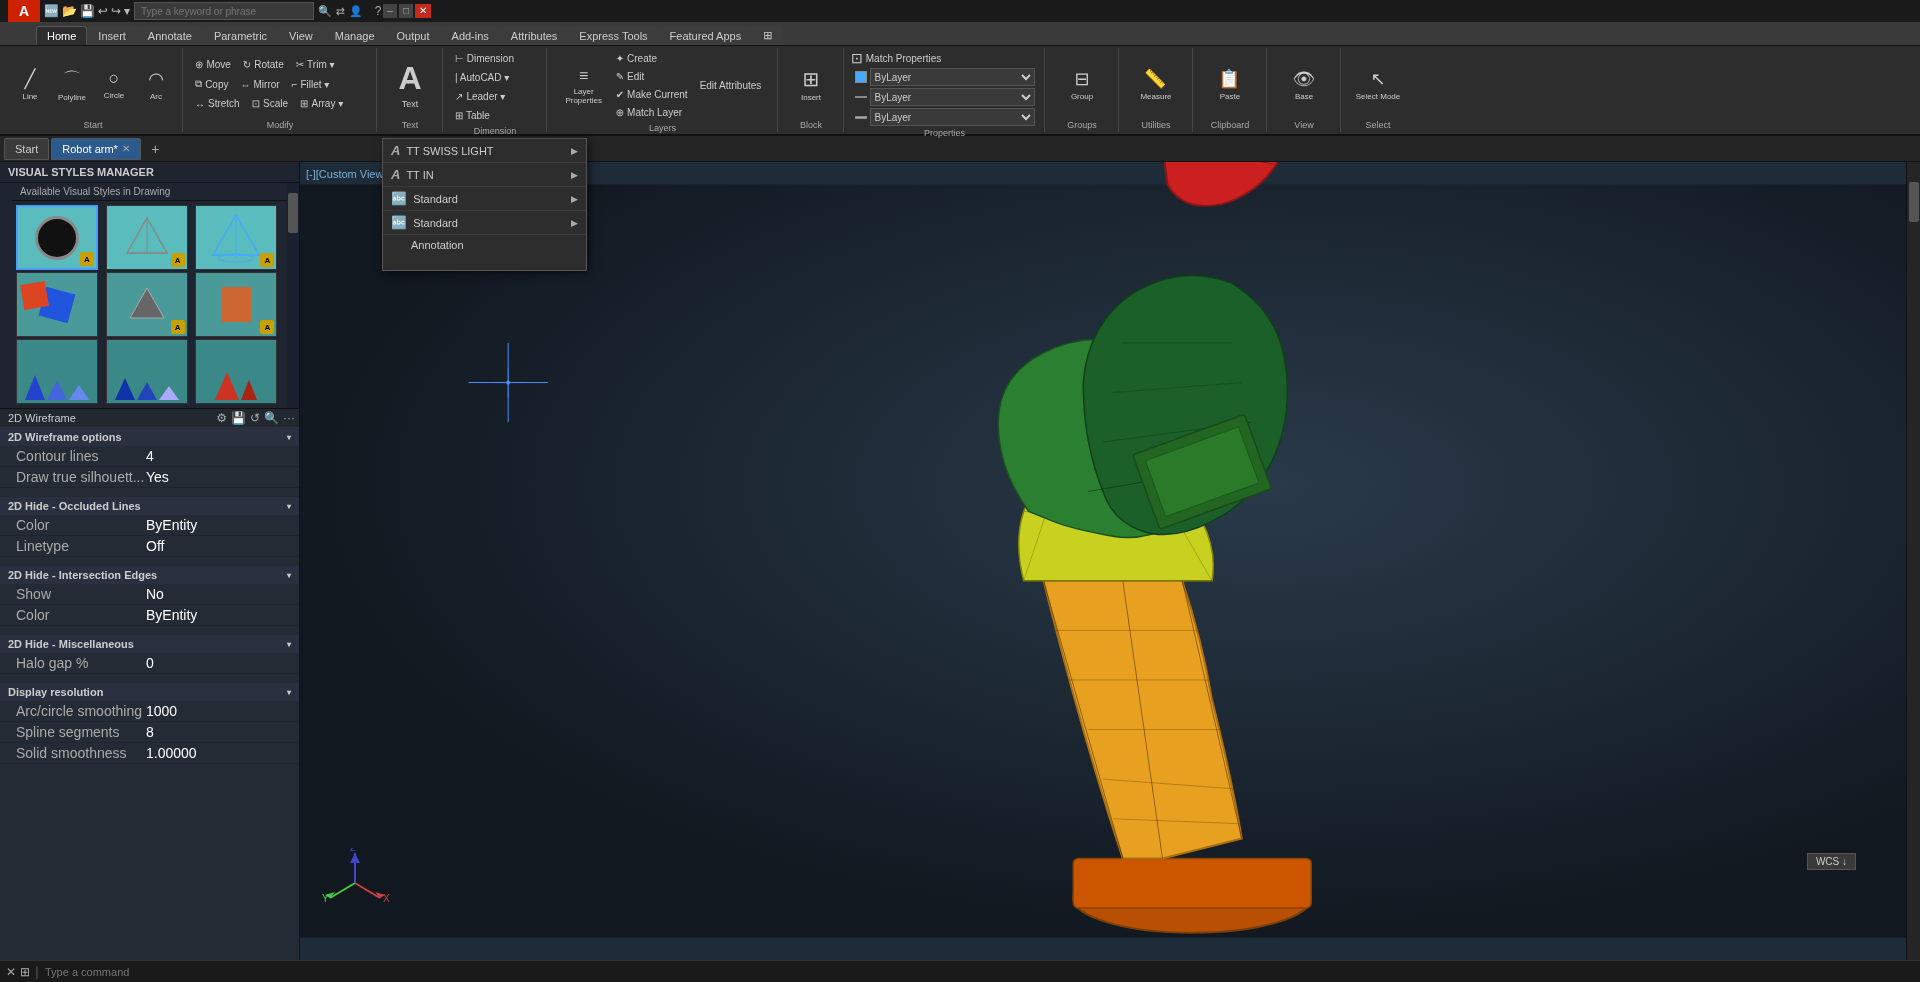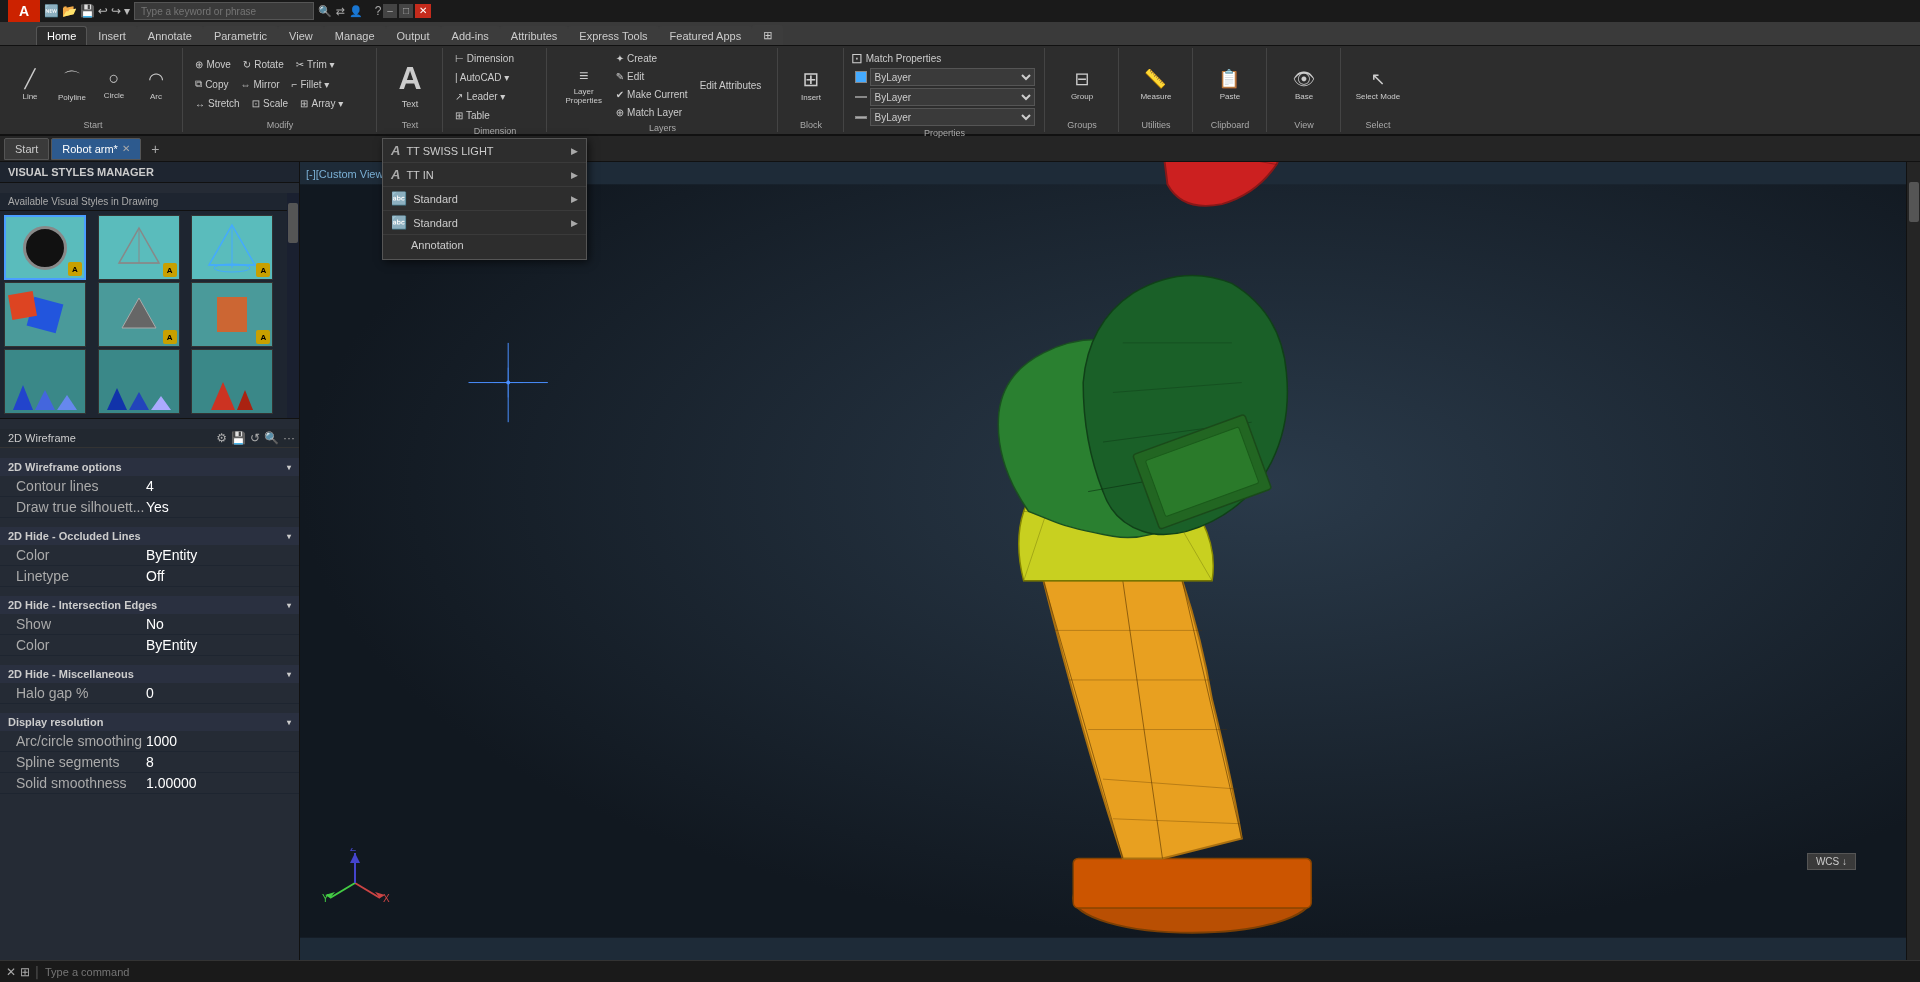--- a/index.html
+++ b/index.html
@@ -229,21 +229,21 @@
       display: flex;
       align-items: center;
       gap: 6px;
       padding: 4px 8px;
       cursor: pointer;
       font-size: 11px;
       color: #ccc;
       border-bottom: 1px solid #3a3a3a;
     }
     .annotation-item {
-      padding: 4px 8px 8px 28px;
+      padding: 4px 8px 19px 28px;
       font-size: 11px;
       color: #ccc;
       cursor: pointer;
     }
 
     
     .scroll-thumb {
       width: 10px;
       height: 40px;
       background: #555;
@@ -487,25 +487,25 @@
   </div>
   <div class="doc-tab active">
     <span>Robot arm*</span>
     <span class="close-btn">✕</span>
   </div>
   <div class="tab-add">+</div>
 </div>
 
 <div id="main" style="display:flex;height:calc(982px - 22px - 24px - 90px - 26px - 22px);position:relative;">
 
-  <div id="left-panel" style="width:300px;background:#252b35;border-right:1px solid #111;display:flex;flex-direction:column;flex-shrink:0;overflow:hidden;gap:10px;">
+  <div id="left-panel" style="width:300px;background:#252b35;border-right:1px solid #111;display:flex;flex-direction:column;flex-shrink:0;overflow:hidden;">
     <div id="panel-title" style="background:#1e2530;padding:4px 8px;font-size:11px;color:#ccc;border-bottom:1px solid #111;font-weight:bold;">VISUAL STYLES MANAGER</div>
 
     <div style="display:flex;background:#1e2530;border-bottom:1px solid #111;">
-      <div style="flex:1;">
+      <div style="flex:1;padding-left:12px;">
         <div style="padding:3px 8px;font-size:10px;color:#aaa;border-bottom:1px solid #111;">Available Visual Styles in Drawing</div>
         <div style="display:grid;grid-template-columns:repeat(3,1fr);gap:2px;padding:4px;">
 
           <div style="width:82px;height:65px;background:#5abcbc;cursor:pointer;position:relative;overflow:hidden;border:2px solid #4a9eff;display:flex;align-items:center;justify-content:center;">
             <div style="width:44px;height:44px;border-radius:50%;background:#111;border:3px solid #888;"></div>
             <div style="position:absolute;bottom:2px;right:2px;width:14px;height:14px;background:#c8a000;color:#000;font-size:8px;font-weight:bold;display:flex;align-items:center;justify-content:center;border-radius:2px;">A</div>
           </div>
           <div style="width:82px;height:65px;background:#5abcbc;cursor:pointer;position:relative;overflow:hidden;border:1px solid #333;display:flex;align-items:center;justify-content:center;">
             <svg width="50" height="50" viewBox="0 0 50 50">
                 <polygon points="25,5 45,40 5,40" fill="none" stroke="#888" stroke-width="1.5"></polygon>

